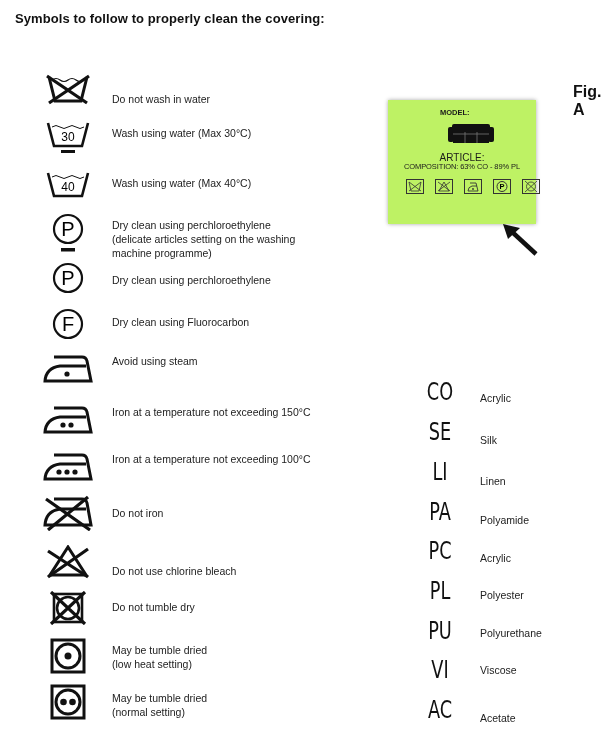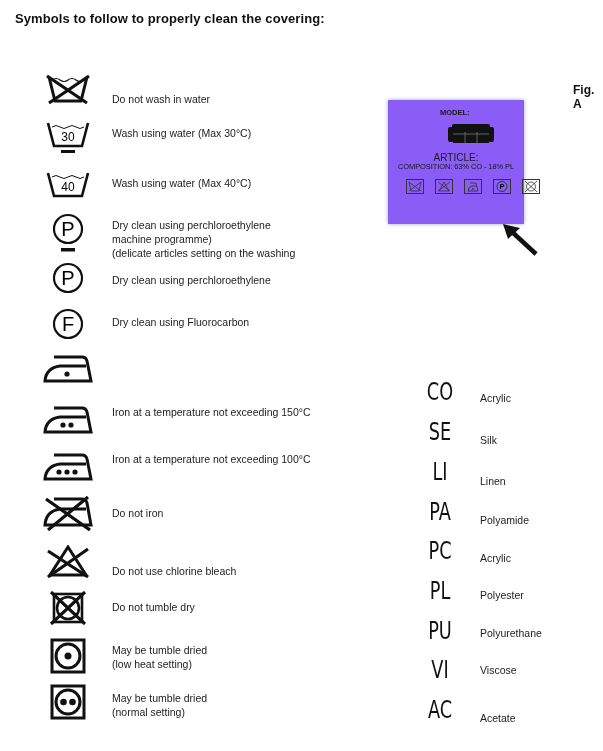--- a/index.html
+++ b/index.html
@@ -2,22 +2,22 @@
 <html><head>
 <meta charset="utf-8">
 <style>
   html, body { margin:0; padding:0; background:#ffffff; }
   body { width:603px; height:751px; position:relative; overflow:hidden;
          font-family:"Liberation Sans", sans-serif; color:#1a1a1a; }
   .title { position:absolute; left:15px; top:11px; font-size:13px; font-weight:bold; color:#111; letter-spacing:0.1px; }
   .sym { position:absolute; left:40px; width:56px; display:flex; justify-content:center; }
   .sym svg { display:block; }
   .desc { position:absolute; left:112px; font-size:10.5px; line-height:14px; color:#222; }
-  .figlabel { position:absolute; left:525px; top:83px; font-size:12px; font-weight:bold; color:#111;padding-left:48px; }
-  .card { position:absolute; left:388px; top:100px; width:136px; height:124px; background:#8b5cf6;
+  .figlabel { position:absolute; left:525px; top:83px; font-size:16px; font-weight:bold; color:#111;padding-left:48px; }
+  .card { position:absolute; left:388px; top:100px; width:148px; height:124px; background:#bef264;
           box-shadow:0 0 4px rgba(0,0,0,0.35); }
   .card .model { position:absolute; left:52px; top:8px; font-size:7.5px; font-weight:bold; font-family:"Liberation Sans Narrow","Liberation Sans",sans-serif; }
   .card .sofa { position:absolute; left:60px; top:22px; }
   .card .article { position:absolute; left:0; width:100%; top:52px; text-align:center; font-size:10px; }
   .card .comp { position:absolute; left:0; width:100%; top:62px; text-align:center; font-size:7.5px; letter-spacing:-0.1px; }
   .card .icons { position:absolute; left:18px; top:79px; display:flex; gap:11px; }
   .card .icons svg { display:block; }
   .card .code { position:absolute; left:26px; top:103px; width:118px; height:18px; border:1px solid #222; border-radius:50%;
                 font-size:8px; text-align:center; line-height:18px; }
   .card .code b { font-size:12px; }
@@ -67,22 +67,22 @@
 
 <div class="sym" style="top:212px">
   <svg width="36" height="42" viewBox="0 0 36 42">
     <circle cx="18" cy="17" r="14" fill="none" stroke="#111" stroke-width="2.2"></circle>
     <text x="18" y="24" text-anchor="middle" font-size="20" font-family="Liberation Sans, sans-serif">P</text>
     <rect x="11" y="36" width="14" height="3.5" fill="#111"></rect>
   </svg>
 </div>
 <div class="desc" style="top:218px">
   <div>Dry clean using perchloroethylene</div>
+  <div>(delicate articles setting on the washing</div>
   <div>machine programme)</div>
-  <div>(delicate articles setting on the washing</div>
 </div>
 
 <div class="sym" style="top:261px">
   <svg width="36" height="34" viewBox="0 0 36 34">
     <circle cx="18" cy="17" r="14" fill="none" stroke="#111" stroke-width="2.2"></circle>
     <text x="18" y="24" text-anchor="middle" font-size="20" font-family="Liberation Sans, sans-serif">P</text>
   </svg>
 </div>
 <div class="desc" style="top:273px">
   <div>Dry clean using perchloroethylene</div>
@@ -98,20 +98,21 @@
   <div>Dry clean using Fluorocarbon</div>
 </div>
 
 <div class="sym" style="top:354px">
   <svg width="52" height="30" viewBox="0 0 52 30">
     <path d="M12 3 L40 3 Q44 3 45 7 L49 27 L3 27 Q4 14 18 12 L44 12" fill="none" stroke="#111" stroke-width="3"></path>
     <circle cx="25" cy="20" r="2.6" fill="#111"></circle>
   </svg>
 </div>
 <div class="desc" style="top:354px">
+  <div>Avoid using steam</div>
 </div>
 
 <div class="sym" style="top:405px">
   <svg width="52" height="30" viewBox="0 0 52 30">
     <path d="M12 3 L40 3 Q44 3 45 7 L49 27 L3 27 Q4 14 18 12 L44 12" fill="none" stroke="#111" stroke-width="3"></path>
     <circle cx="21" cy="20" r="2.6" fill="#111"></circle>
     <circle cx="29" cy="20" r="2.6" fill="#111"></circle>
   </svg>
 </div>
 <div class="desc" style="top:405px">
@@ -192,21 +193,21 @@
   <div class="sofa">
     <svg width="46" height="22" viewBox="0 0 46 22">
       <rect x="0" y="5" width="6" height="15" rx="2" fill="#111"></rect>
       <rect x="40" y="5" width="6" height="15" rx="2" fill="#111"></rect>
       <rect x="4" y="2" width="38" height="9" rx="2" fill="#111"></rect>
       <rect x="5" y="10" width="36" height="11" fill="#111"></rect>
       <path d="M17 10 V21 M29 10 V21 M5 12 H41" stroke="#777" stroke-width="0.8"></path>
     </svg>
   </div>
   <div class="article">ARTICLE:</div>
-  <div class="comp">COMPOSITION: 63% CO - 18% PL</div>
+  <div class="comp">COMPOSITION: 63% CO - 89% PL</div>
   <div class="icons">
     <svg width="18" height="15" viewBox="0 0 18 15">
         <rect x="0.5" y="0.5" width="17" height="14" fill="none" stroke="#333"></rect>
         <path d="M3 3 L5 12 L13 12 L15 3 M3 3 L15 12 M15 3 L3 12" fill="none" stroke="#333" stroke-width="0.8"></path>
       </svg>
     <svg width="18" height="15" viewBox="0 0 18 15">
         <rect x="0.5" y="0.5" width="17" height="14" fill="none" stroke="#333"></rect>
         <path d="M9 3 L14 12 L4 12 Z M3 3 L15 12 M15 3 L3 12" fill="none" stroke="#333" stroke-width="0.8"></path>
       </svg>
     <svg width="18" height="15" viewBox="0 0 18 15">

